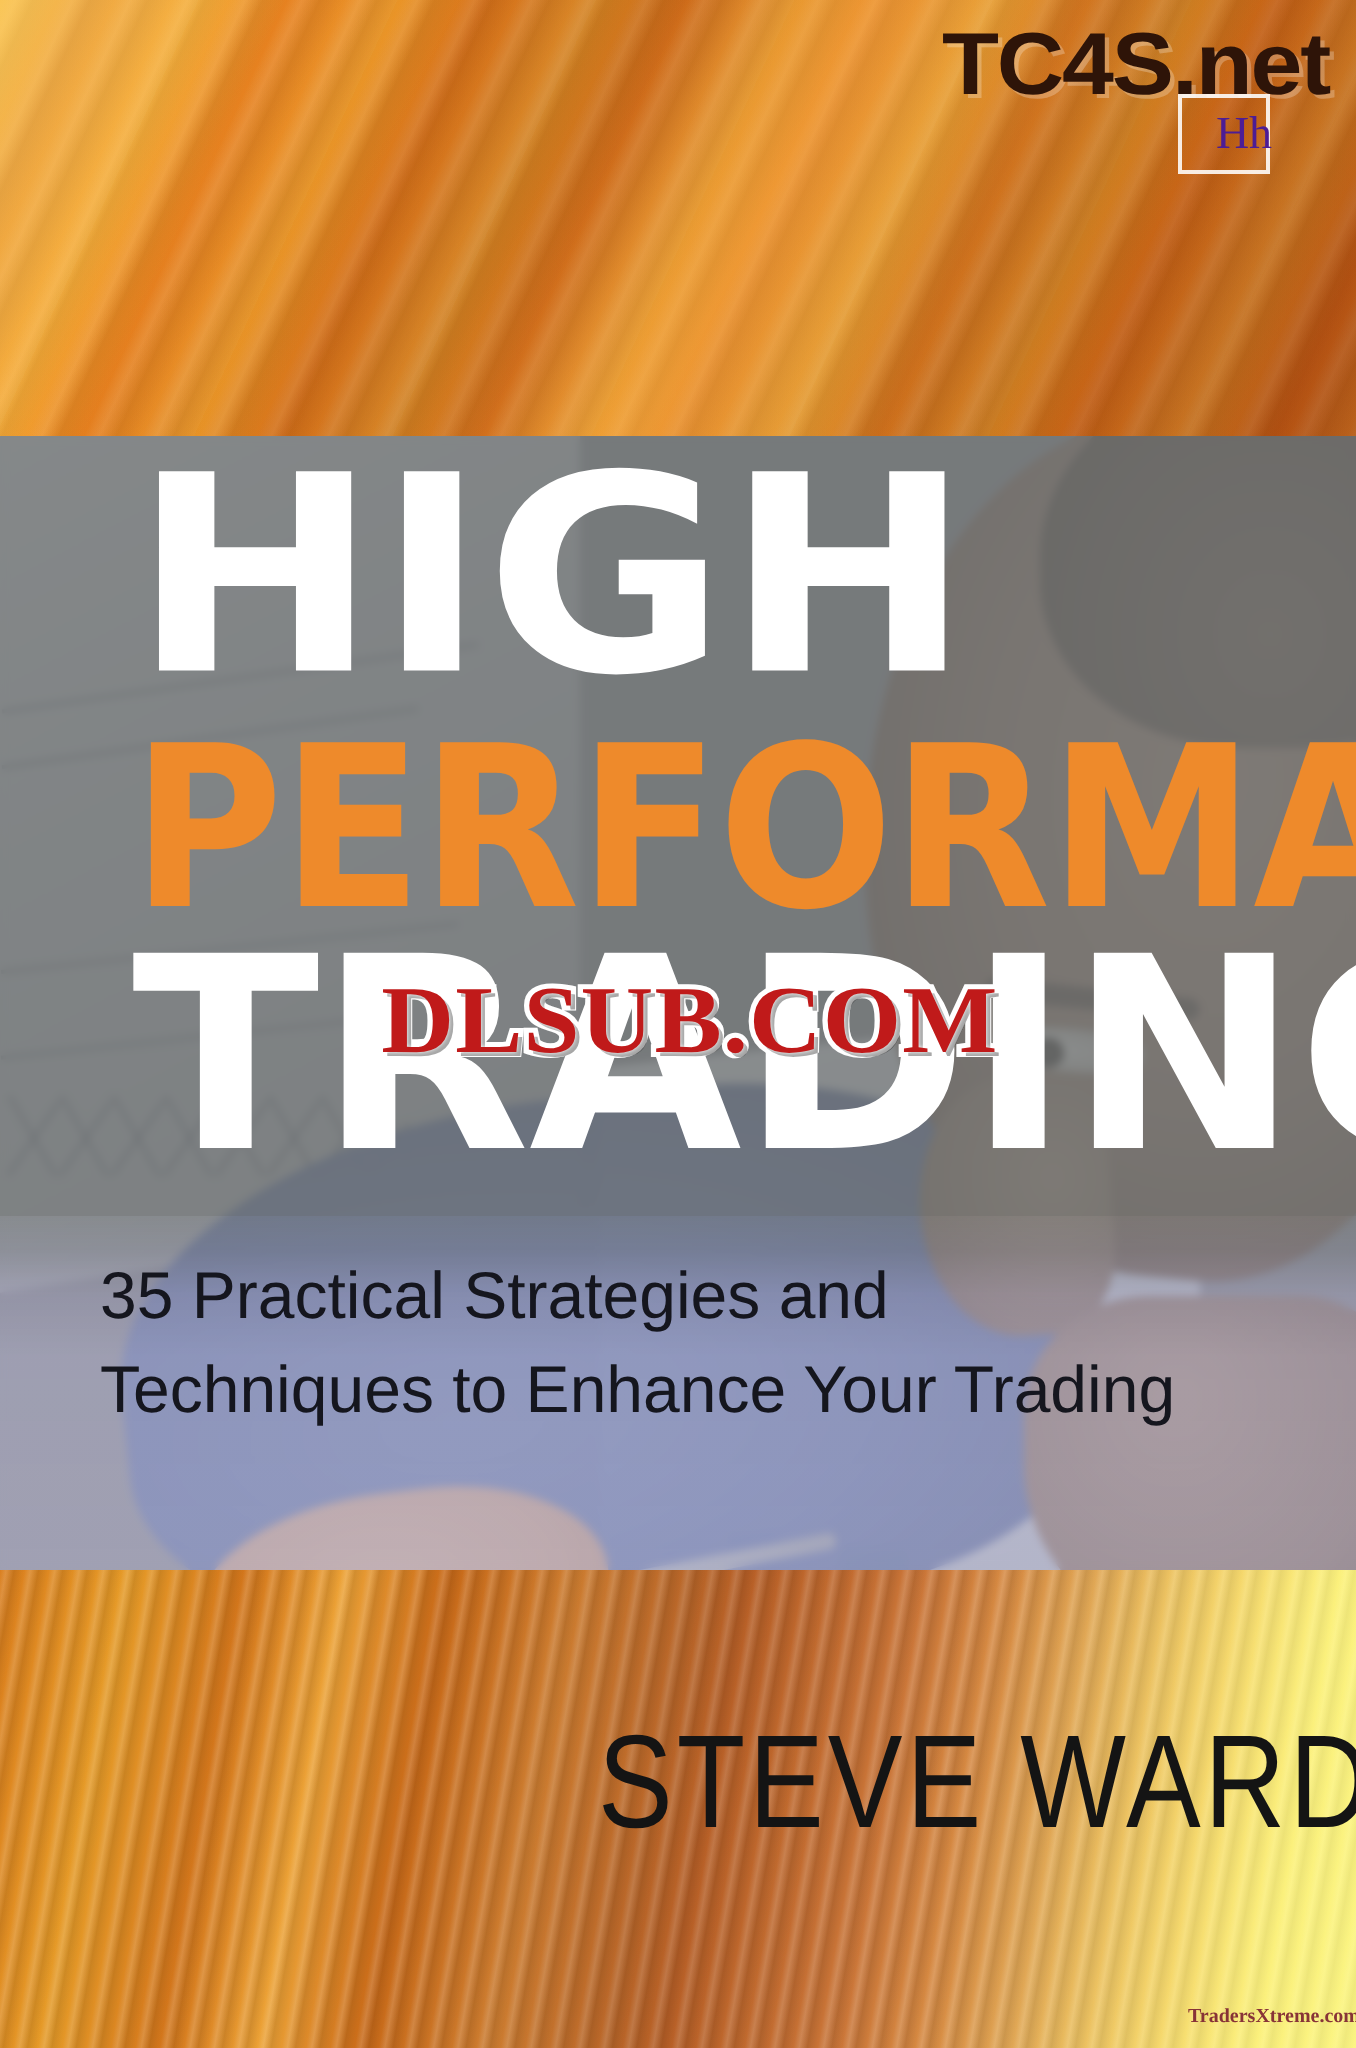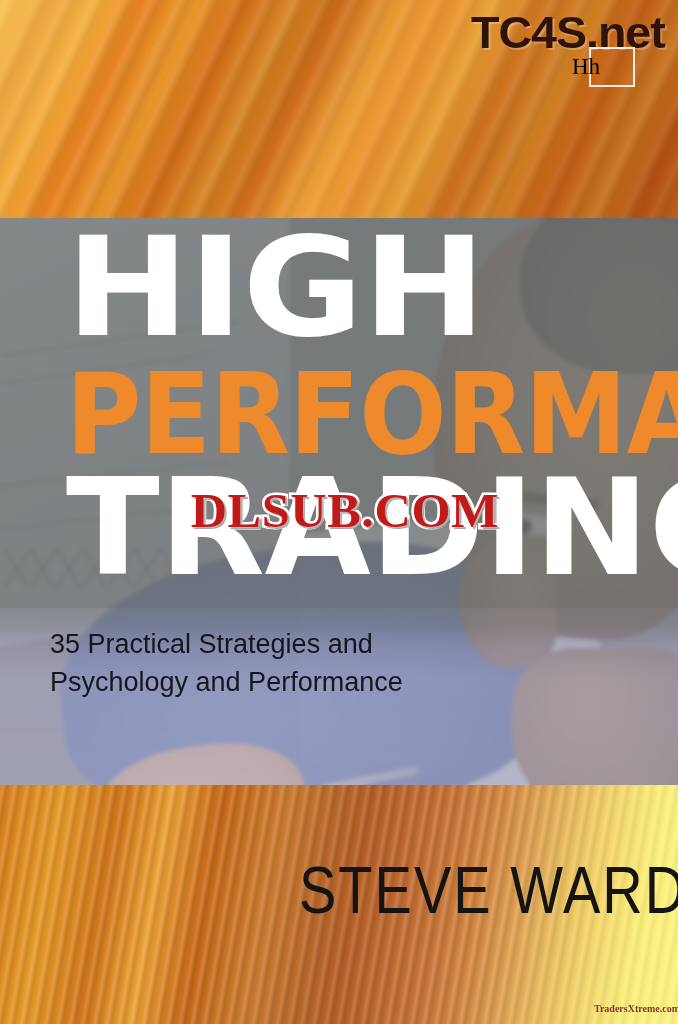--- a/index.html
+++ b/index.html
@@ -215,21 +215,21 @@
     text-shadow:
       0 0 2px #fff, 2px 2px 0 rgba(0,0,0,0.35);
     transform:scaleX(1.05);
   }
 
   
   #subtitle{
     position:absolute;left:50px;top:625px;width:580px;
     font-family:"Liberation Sans","DejaVu Sans",sans-serif;
     font-weight:400;
-    font-size:27px;
+    font-size:33px;
     line-height:1.42;
     color:#15161E;
   }
   #subtitle span{display:block;}
 
   
   #author{
     position:absolute;left:299px;top:852px;
     font-family:"Liberation Sans","DejaVu Sans",sans-serif;
     font-weight:400;
@@ -253,24 +253,24 @@
     text-shadow:2px 2px 0 rgba(255,255,255,0.25);
     transform:scaleX(1.06);
     transform-origin:left top;
   }
   #tc4s-box{
     position:absolute;left:589px;top:47px;width:46px;height:40px;
     border:2px solid rgba(255,255,255,0.88);
     box-sizing:border-box;
   }
   #tc4s-hh{
-    position:absolute;left:563px;top:47px;width:46px;height:40px;
+    position:absolute;left:599px;top:47px;width:46px;height:40px;
     display:flex;align-items:center;justify-content:center;
     font-family:"Liberation Serif","DejaVu Serif",serif;
-    font-size:23px;color:#000000;
+    font-size:23px;color:#4c1d95;
   }
 
   
   #site-wm{
     position:absolute;left:594px;top:1003px;
     font-family:"Liberation Serif","DejaVu Serif",serif;
     font-weight:bold;
     font-size:10px;
     letter-spacing:0px;
     color:#7C2030;
@@ -319,21 +319,21 @@
   <div class="title-block">
     <div class="tline" id="t-high">HIGH</div>
     <div class="tline" id="t-performance">PERFORMANCE</div>
     <div class="tline" id="t-trading">TRADING</div>
   </div>
 
   <div id="dlsub">DLSUB.COM</div>
 
   <div id="subtitle">
     <span>35 Practical Strategies and</span>
-    <span>Psychology and Performance</span>
+    <span>Techniques to Enhance Your Trading</span>
   </div>
 
   <div id="author">STEVE WARD</div>
 
   <div id="tc4s">TC4S.net</div>
   <div id="tc4s-box"></div>
   <div id="tc4s-hh">Hh</div>
 
   <div id="site-wm">TradersXtreme.com</div>
 

